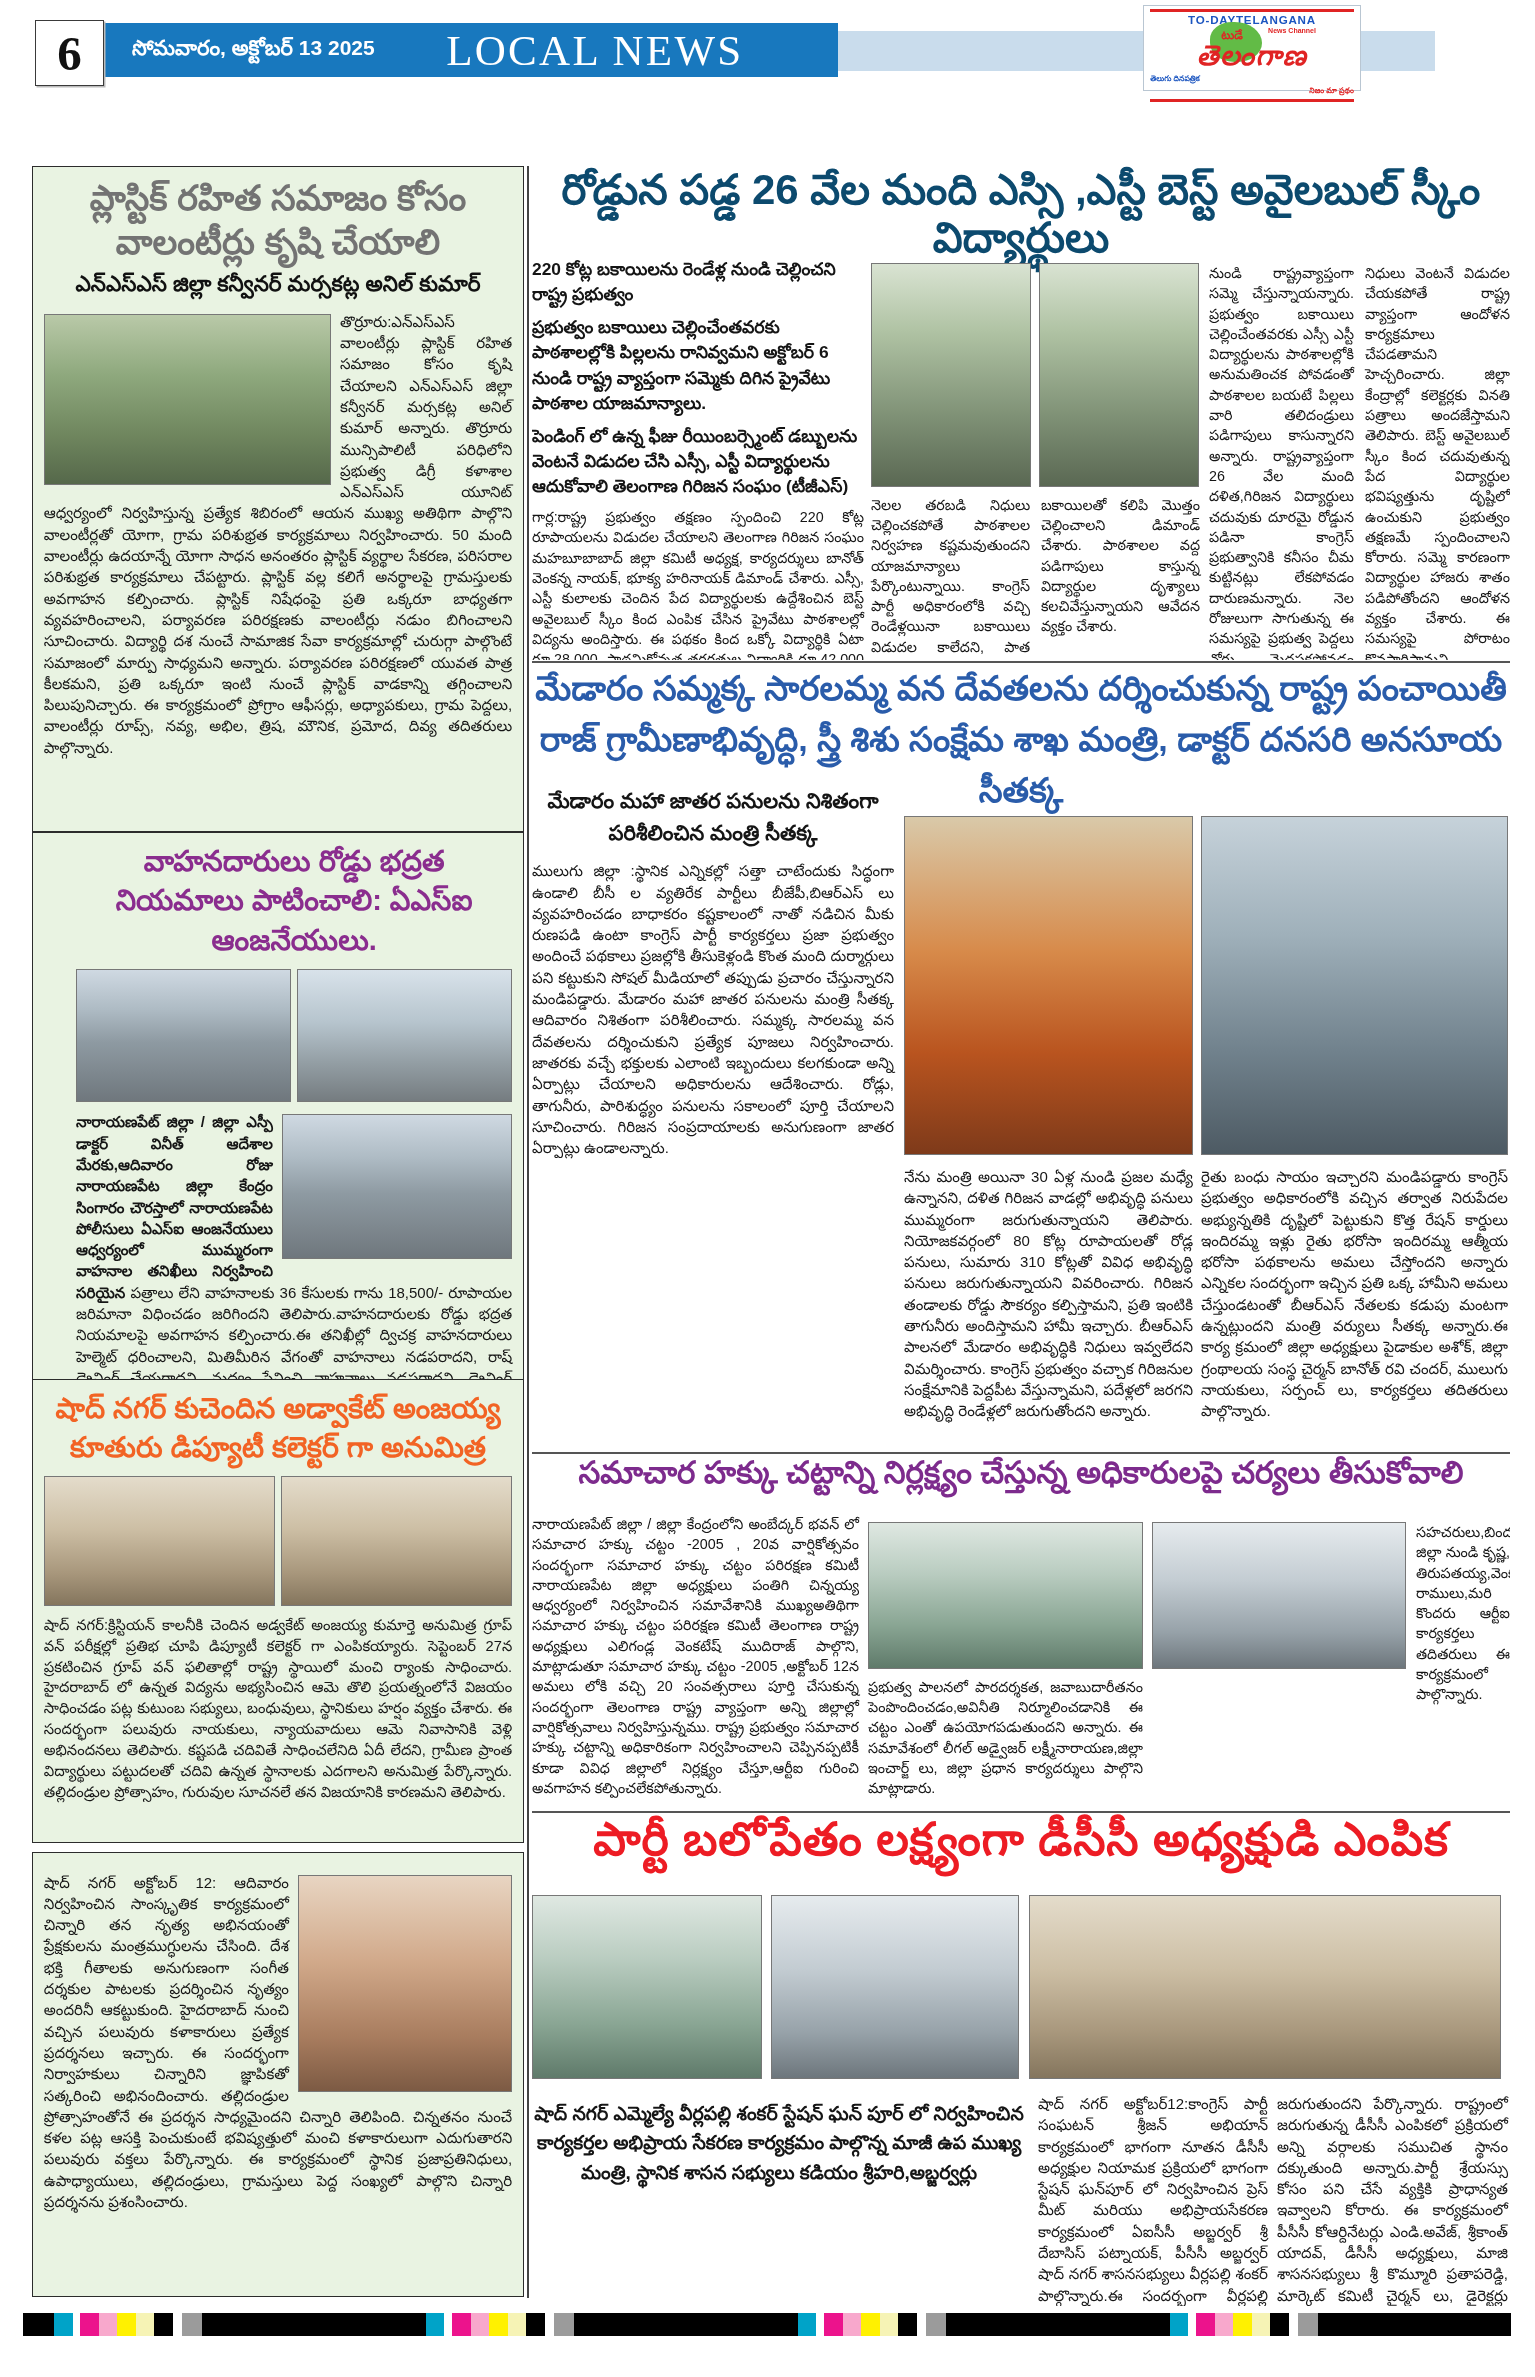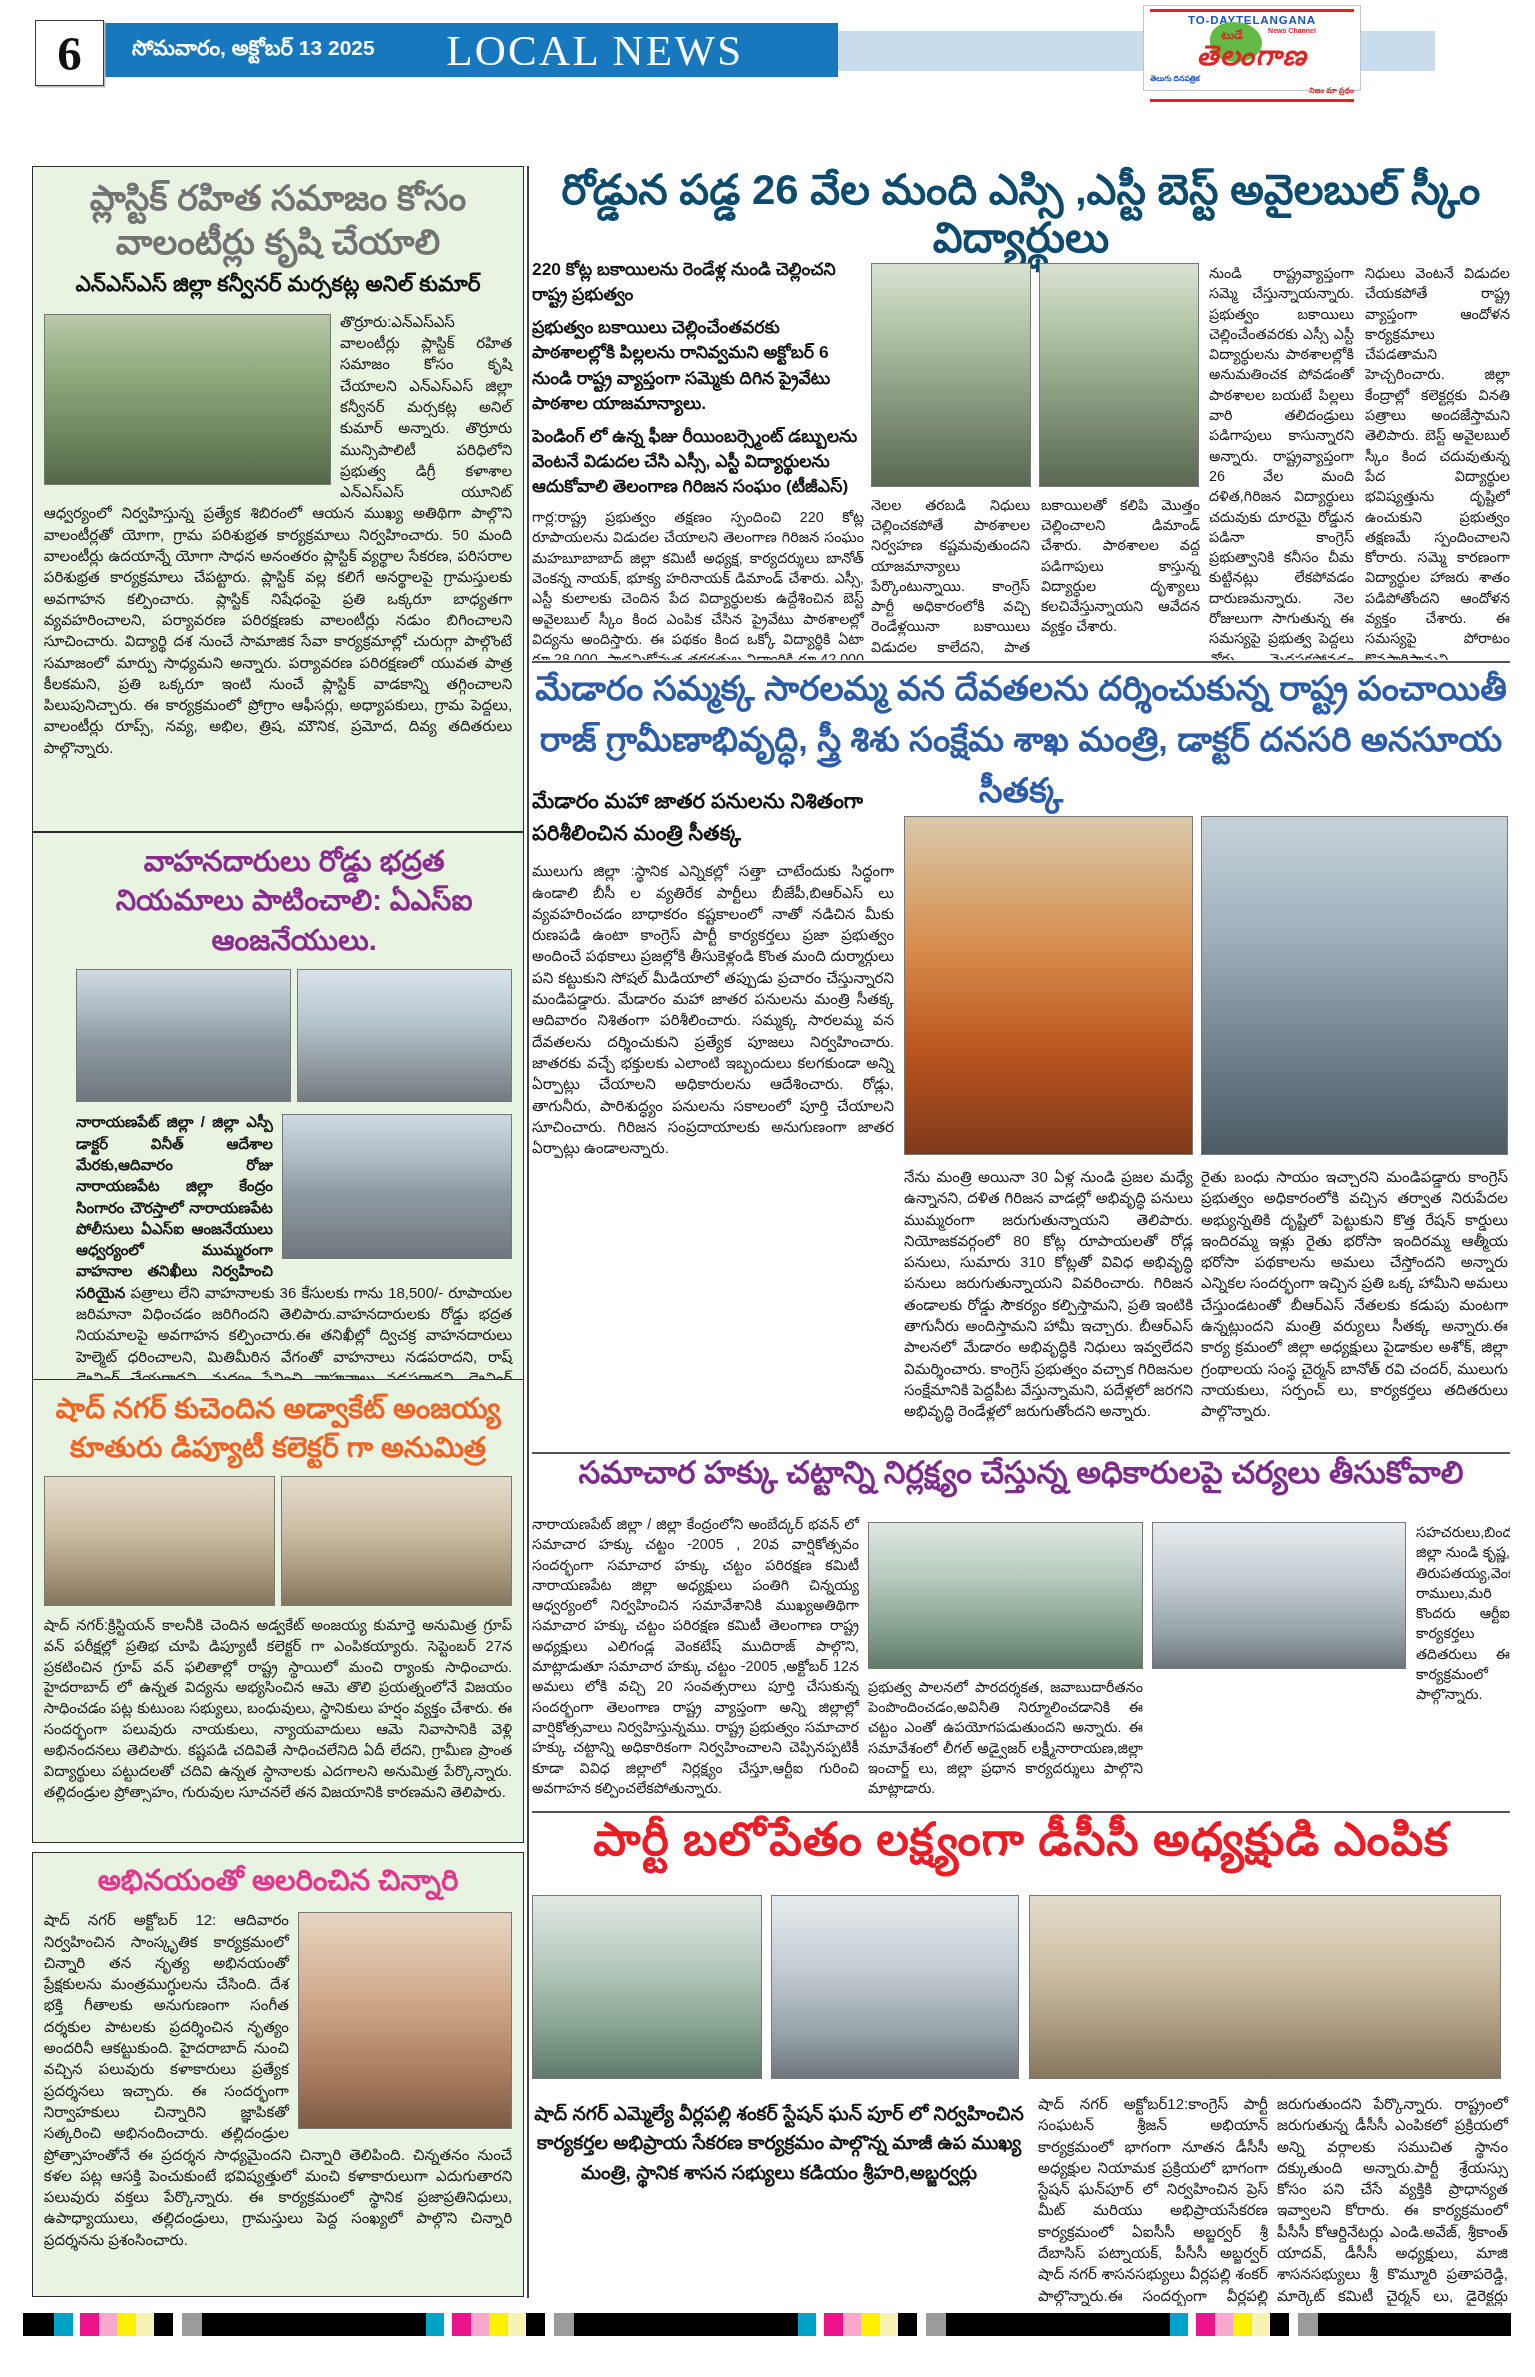--- a/index.html
+++ b/index.html
@@ -74,21 +74,21 @@
   .r-head { text-align:center; font-weight:bold; }
   #rsec1 .r-head { color:#0c4a6e; font-size:42px; line-height:1.15; }
   #rsec2 .r-head { color:#2a5caa; font-size:34px; line-height:1.5; }
   #rsec3 .r-head { color:#7d2b8d; font-size:31px; line-height:1.2; }
   #rsec4 .r-head { color:#ed1c24; font-size:46px; line-height:1.2; letter-spacing:0.8px; }
   .abs { position:absolute; }
   .intro-bold { font-weight:bold; font-size:17.4px; text-align:left; line-height:1.45; margin-bottom:7.7px; }
   .body-s { font-size:14.3px; }
   .body-m { font-size:15px; }
   .cols2 { column-count:2; column-gap:10.8px; }
-  .r2-subhead { font-weight:bold; font-size:21px; text-align:left; line-height:1.5; }
+  .r2-subhead { font-weight:bold; font-size:21px; text-align:center; line-height:1.5; }
   .cap-bold { font-weight:bold; font-size:19px; text-align:center; line-height:1.55; }
 
   
   .strip { position:absolute; left:23px; top:2313px; width:1488px; height:23px; display:flex; }
   .strip > div { height:100%; }
 </style>
 </head>
 <body>
 
 <div class="page">
@@ -151,21 +151,20 @@
     <div class="photo-row">
       <div class="photo ph-room" style="width:231px;height:130px;"></div>
       <div class="photo ph-room" style="width:231px;height:130px;"></div>
     </div>
     <div class="l-body jtext" style="font-size:14.7px;">
       <span>షాద్ నగర్:క్రిస్టియన్ కాలనీకి చెందిన అడ్వకేట్ అంజయ్య కుమార్తె అనుమిత్ర గ్రూప్ వన్ పరీక్షల్లో ప్రతిభ చూపి డిప్యూటీ కలెక్టర్ గా ఎంపికయ్యారు. సెప్టెంబర్ 27న ప్రకటించిన గ్రూప్ వన్ ఫలితాల్లో రాష్ట్ర స్థాయిలో మంచి ర్యాంకు సాధించారు. హైదరాబాద్ లో ఉన్నత విద్యను అభ్యసించిన ఆమె తొలి ప్రయత్నంలోనే విజయం సాధించడం పట్ల కుటుంబ సభ్యులు, బంధువులు, స్థానికులు హర్షం వ్యక్తం చేశారు. ఈ సందర్భంగా పలువురు నాయకులు, న్యాయవాదులు ఆమె నివాసానికి వెళ్లి అభినందనలు తెలిపారు. కష్టపడి చదివితే సాధించలేనిది ఏదీ లేదని, గ్రామీణ ప్రాంత విద్యార్థులు పట్టుదలతో చదివి ఉన్నత స్థానాలకు ఎదగాలని అనుమిత్ర పేర్కొన్నారు. తల్లిదండ్రుల ప్రోత్సాహం, గురువుల సూచనలే తన విజయానికి కారణమని తెలిపారు.</span>
     </div>
   </div>
 
   <div class="lbox" id="lbox4">
-    <div class="l-head">అభినయంతో అలరించిన చిన్నారి</div>
     <div class="l-body jtext">
       <div class="photo fr ph-stage" style="width:214px;height:217px;"></div>
       <span>షాద్ నగర్ అక్టోబర్ 12: ఆదివారం నిర్వహించిన సాంస్కృతిక కార్యక్రమంలో చిన్నారి తన నృత్య అభినయంతో ప్రేక్షకులను మంత్రముగ్ధులను చేసింది. దేశ భక్తి గీతాలకు అనుగుణంగా సంగీత దర్శకుల పాటలకు ప్రదర్శించిన నృత్యం అందరినీ ఆకట్టుకుంది. హైదరాబాద్ నుంచి వచ్చిన పలువురు కళాకారులు ప్రత్యేక ప్రదర్శనలు ఇచ్చారు. ఈ సందర్భంగా నిర్వాహకులు చిన్నారిని జ్ఞాపికతో సత్కరించి అభినందించారు. తల్లిదండ్రుల ప్రోత్సాహంతోనే ఈ ప్రదర్శన సాధ్యమైందని చిన్నారి తెలిపింది. చిన్నతనం నుంచే కళల పట్ల ఆసక్తి పెంచుకుంటే భవిష్యత్తులో మంచి కళాకారులుగా ఎదుగుతారని పలువురు వక్తలు పేర్కొన్నారు. ఈ కార్యక్రమంలో స్థానిక ప్రజాప్రతినిధులు, ఉపాధ్యాయులు, తల్లిదండ్రులు, గ్రామస్తులు పెద్ద సంఖ్యలో పాల్గొని చిన్నారి ప్రదర్శనను ప్రశంసించారు.</span>
     </div>
   </div>
 
   <div class="rsec" id="rsec1">
     <div class="r-head">రోడ్డున పడ్డ 26 వేల మంది ఎస్సి ,ఎస్టీ బెస్ట్ అవైలబుల్ స్కీం విద్యార్థులు</div>
     <div class="abs" style="left:0; top:91px; width:332px;">
       <div class="intro-bold">220 కోట్ల బకాయిలను రెండేళ్ల నుండి చెల్లించని రాష్ట్ర ప్రభుత్వం</div>

